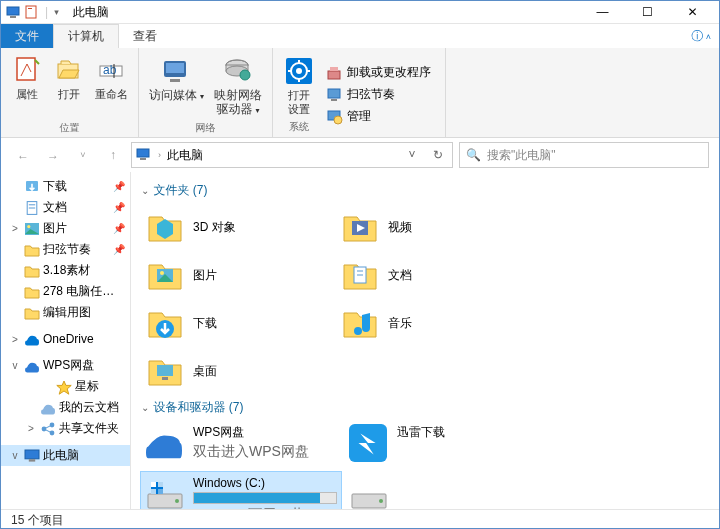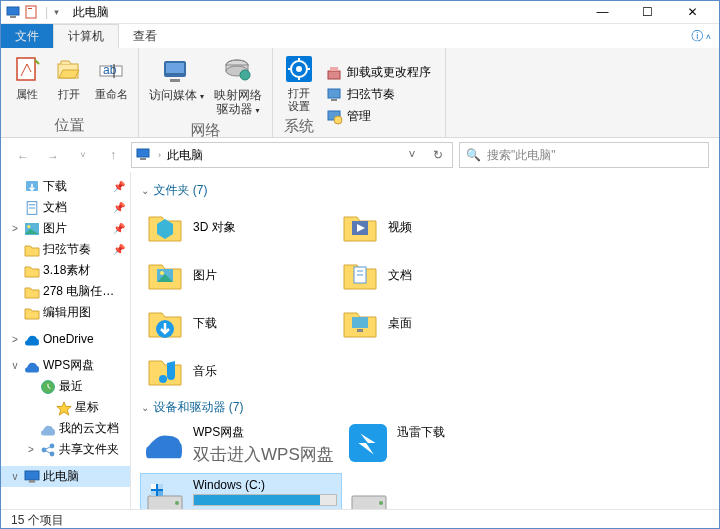--- a/index.html
+++ b/index.html
@@ -11,21 +11,21 @@
 .winbtns{margin-left:auto;display:flex}
 .winbtn{width:45px;height:22px;display:flex;align-items:center;justify-content:center;color:#000}
 .ribbon-tabs{height:24px;display:flex;align-items:stretch;background:#fff}
 .rtab{padding:4px 14px;color:#333;display:flex;align-items:center}
 .rtab.file{background:#1979ca;color:#e5e5e5}
 .rtab.active{background:#f5f5f5;border:1px solid #dadada;border-bottom:none}
 .help-icon{margin-left:auto;padding:4px 8px;color:#1979ca}
 .ribbon-body{height:90px;background:#f5f5f5;border-bottom:1px solid #dadada;display:flex}
 .rgroup{border-right:1px solid #dadada;padding:4px 6px 0;display:flex;flex-direction:column;align-items:center}
 .rgroup-items{display:flex;gap:2px;flex:1}
-.rgroup-label{font-size:15px;color:#666;padding:2px 0}
+.rgroup-label{font-size:10px;color:#666;padding:2px 0}
 .rbtn{display:flex;flex-direction:column;align-items:center;justify-content:flex-start;padding:2px 4px;min-width:40px;text-align:center;gap:2px}
 .rbtn-icon{width:32px;height:32px;display:flex;align-items:center;justify-content:center}
 .rbtn-label{font-size:11px;color:#333;line-height:1.2}
 .rside{display:flex;flex-direction:column;gap:1px;padding:4px}
 .rside-item{display:flex;align-items:center;gap:4px;padding:2px 4px;font-size:11px}
 .rside-icon{width:16px;height:16px}
 .addrbar{height:34px;display:flex;align-items:center;gap:6px;padding:4px 10px;background:#fff}
 .navbtn{width:24px;height:24px;display:flex;align-items:center;justify-content:center;color:#999;border-radius:2px}
 .address{flex:1;height:26px;border:1px solid #ccc;display:flex;align-items:center;padding:0 4px;gap:6px}
 .addr-icon{width:16px;height:16px}
@@ -45,21 +45,21 @@
 .folders{display:flex;flex-wrap:wrap}
 .folder-item{width:195px;height:48px;display:flex;align-items:center;gap:8px;padding:4px}
 .folder-icon{width:40px;height:40px;flex-shrink:0;display:flex;align-items:center;justify-content:center}
 .folder-name{color:#000}
 .drives{display:flex;flex-wrap:wrap;gap:4px}
 .drive-item{width:200px;padding:4px;display:flex;gap:8px}
 .drive-item.selected{background:#cce8ff;outline:1px solid #99d1ff}
 .drive-icon{width:40px;height:40px;flex-shrink:0}
 .drive-info{flex:1;display:flex;flex-direction:column;gap:2px}
 .drive-name{color:#000}
-.drive-sub{color:#666;font-size:17px}
+.drive-sub{color:#666;font-size:14px}
 .drive-bar{height:12px;background:#e8e8e8;border:1px solid #bcbcbc;position:relative}
 .drive-fill{height:100%;background:#26a0da}
 .statusbar{height:22px;border-top:1px solid #e5e5e5;display:flex;align-items:center;padding:0 10px;color:#333;font-size:11px}
 svg{display:block}
 </style>
 </head>
 <body>
 
 <div class="titlebar">
   <div class="qat">
@@ -319,31 +319,20 @@
       <div class="tree-item " style="padding-left:8px">
       <span class="tree-exp">v</span>
       <span class="tree-icon">
           <svg width="16" height="16" viewBox="0 0 16 16">
             <path d="M3 9.6 Q1 9.6 1 12 Q1 14.4 3 14.4 L13 14.4 Q15 14.4 15 11.2 Q15 8 13 8 Q12 4.8 8 4.8 Q4.8 4.8 3 9.6 Z" fill="#2e7cd6"></path>
           </svg>
         </span>
       <span class="tree-label">WPS网盘</span>
 
     </div>
-      <div class="tree-item " style="padding-left:24px">
-      <span class="tree-exp"></span>
-      <span class="tree-icon">
-          <svg width="16" height="16" viewBox="0 0 16 16">
-            <circle cx="8" cy="8" r="6.4" fill="#5ab55a" stroke="#3a8"></circle>
-            <path d="M8 4.8 L8 8 L10.4 9.6" stroke="#fff" fill="none"></path>
-          </svg>
-        </span>
-      <span class="tree-label">最近</span>
-
-    </div>
       <div class="tree-item " style="padding-left:40px">
       <span class="tree-exp"></span>
       <span class="tree-icon">
           <svg width="16" height="16" viewBox="0 0 16 16">
             <path d="M8 2 L9.92 6.4 L15.2 6.4 L11.2 9.92 L12.8 15.2 L8 12 L3.2 15.2 L4.8 9.92 L0.8 6.4 L6.08 6.4 Z" fill="#ffd040" stroke="#d4a020"></path>
           </svg>
         </span>
       <span class="tree-label">星标</span>
 
     </div>
@@ -442,34 +431,34 @@
               <circle cx="20" cy="26" r="9" fill="#1e9be8"></circle>
               <path d="M20 20 L20 30 M16 26 L20 30 L24 26" stroke="#fff" stroke-width="2.5" fill="none"></path>
             </svg>
           </div>
       <div class="folder-name">下载</div>
     </div>
         <div class="folder-item">
       <div class="folder-icon">
             <svg width="40" height="40">
               <path d="M4 10 L4 34 L36 34 L36 14 L20 14 L17 10 Z" fill="#ffd968" stroke="#d4a838"></path>
+              <path d="M22 28 Q22 32 18 32 Q14 32 14 28 Q14 24 18 24 Q22 24 22 28 L22 12 L30 10 L30 25 Q30 29 26 29 Q22 29 22 25" fill="#1e9be8"></path>
+            </svg>
+          </div>
+      <div class="folder-name">音乐</div>
+    </div>
+        <div class="folder-item">
+      <div class="folder-icon">
+            <svg width="40" height="40">
+              <path d="M4 10 L4 34 L36 34 L36 14 L20 14 L17 10 Z" fill="#ffd968" stroke="#d4a838"></path>
               <rect x="12" y="14" width="16" height="11" fill="#5ab5d8"></rect>
               <rect x="17" y="26" width="6" height="3" fill="#888"></rect>
             </svg>
           </div>
       <div class="folder-name">桌面</div>
-    </div>
-        <div class="folder-item">
-      <div class="folder-icon">
-            <svg width="40" height="40">
-              <path d="M4 10 L4 34 L36 34 L36 14 L20 14 L17 10 Z" fill="#ffd968" stroke="#d4a838"></path>
-              <path d="M22 28 Q22 32 18 32 Q14 32 14 28 Q14 24 18 24 Q22 24 22 28 L22 12 L30 10 L30 25 Q30 29 26 29 Q22 29 22 25" fill="#1e9be8"></path>
-            </svg>
-          </div>
-      <div class="folder-name">音乐</div>
     </div>
       </div>
     <div class="section-hdr">
         <span class="section-exp">⌄</span>
         <span>设备和驱动器 (7)</span>
       </div>
     <div class="drives" id="drives">
         <div class="drive-item " style="">
       <div class="drive-icon">
             <svg width="38" height="38" viewBox="0 0 38 38">

